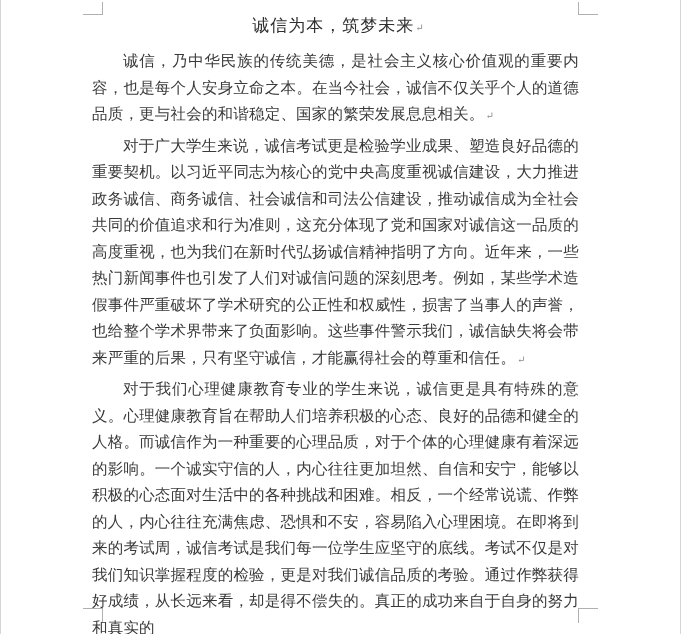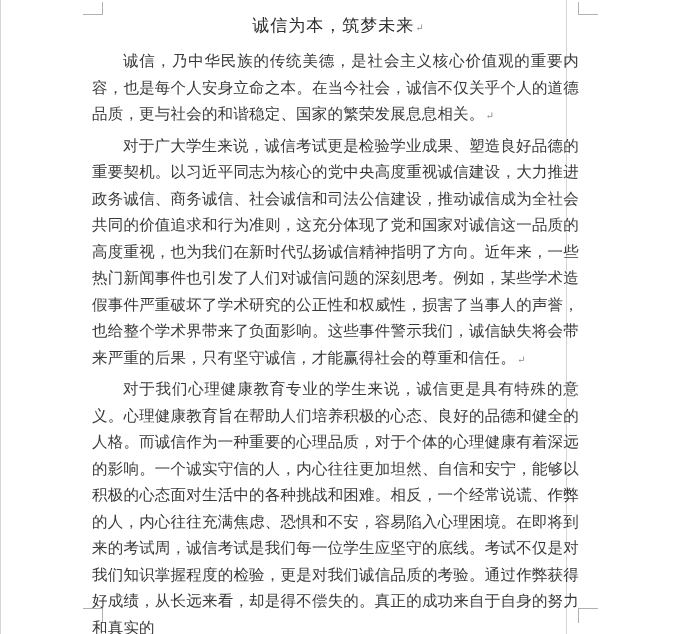--- a/index.html
+++ b/index.html
@@ -12,21 +12,21 @@
   * { box-sizing: border-box; }
   html, body { margin: 0; padding: 0; }
   body {
     width: 681px; height: 634px;
     background: var(--bg);
     overflow: hidden;
     font-family: "Liberation Serif", "DejaVu Serif", serif;
   }
   .page {
     position: relative;
-    width: 567px; height: 634px;
+    width: 681px; height: 634px;
     background: var(--bg);
   }
   
   .edge { position: absolute; top: 0; width: 1px; height: 634px; background: var(--edge); }
   .edge-left  { left: 0; }
   .edge-right { right: 0; }
   
   .crop { position: absolute; width: 20px; }
   .crop-tl { left: 83px;  top: 2px;   height: 13px; border-right: 1px solid var(--crop); border-bottom: 1px solid var(--crop); }
   .crop-tr { left: 578px; top: 2px;   height: 13px; border-left:  1px solid var(--crop); border-bottom: 1px solid var(--crop); }

